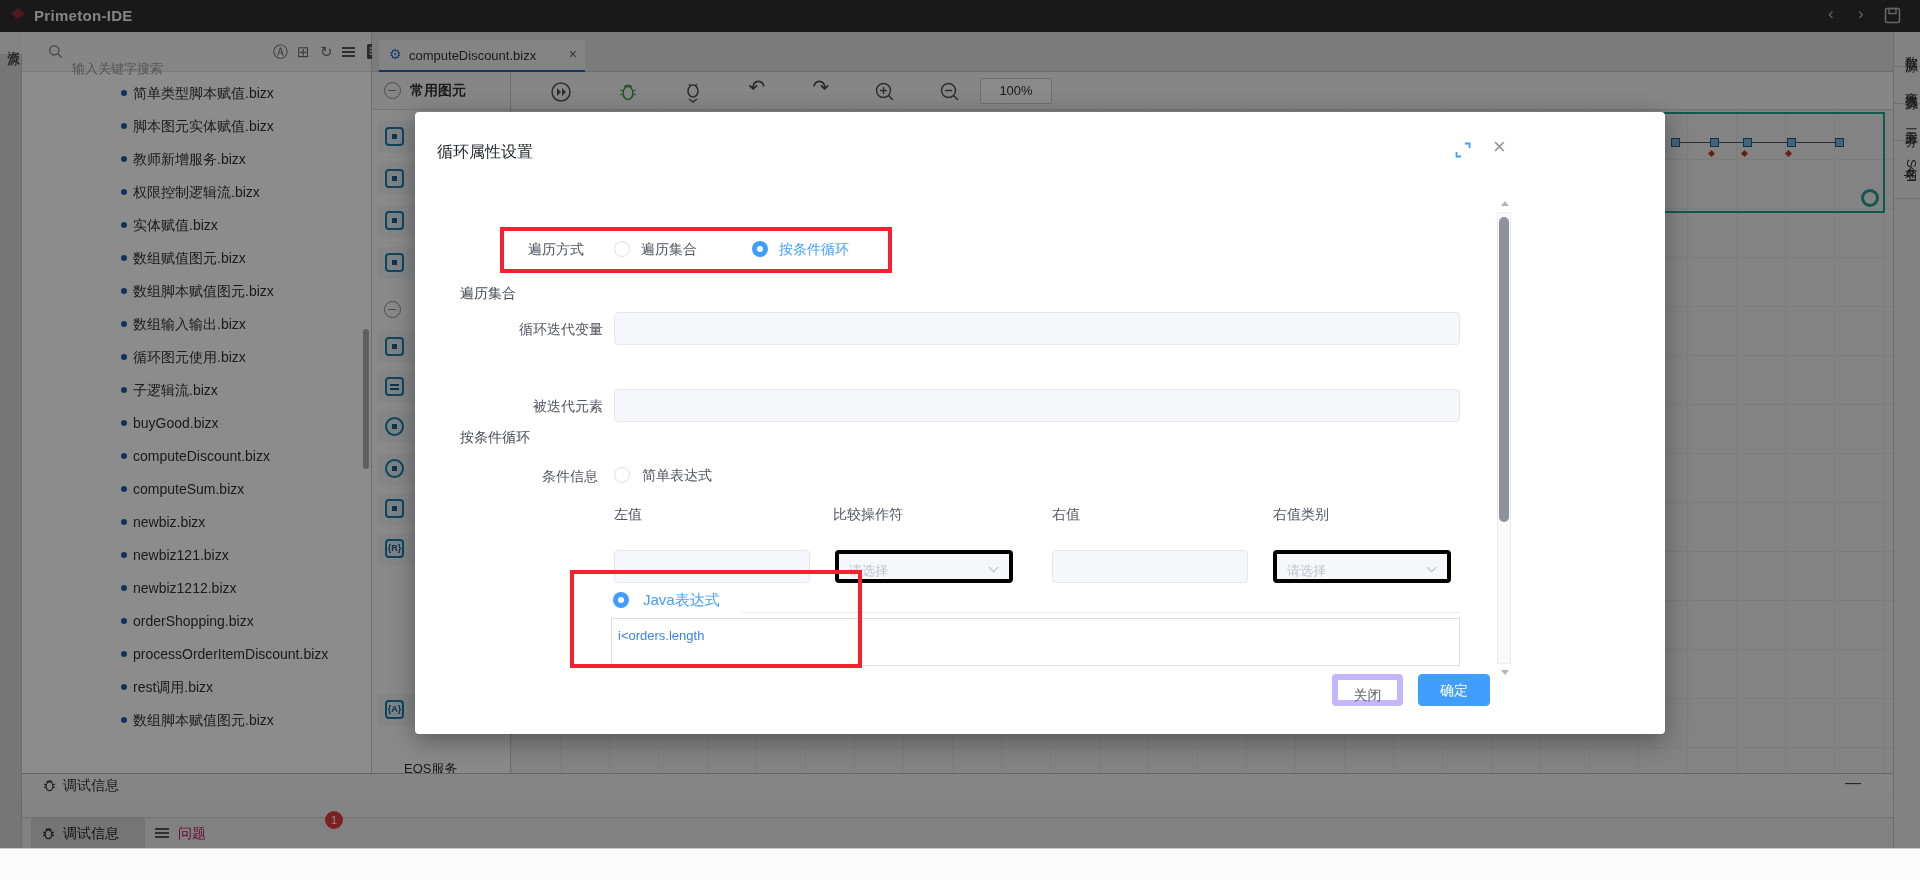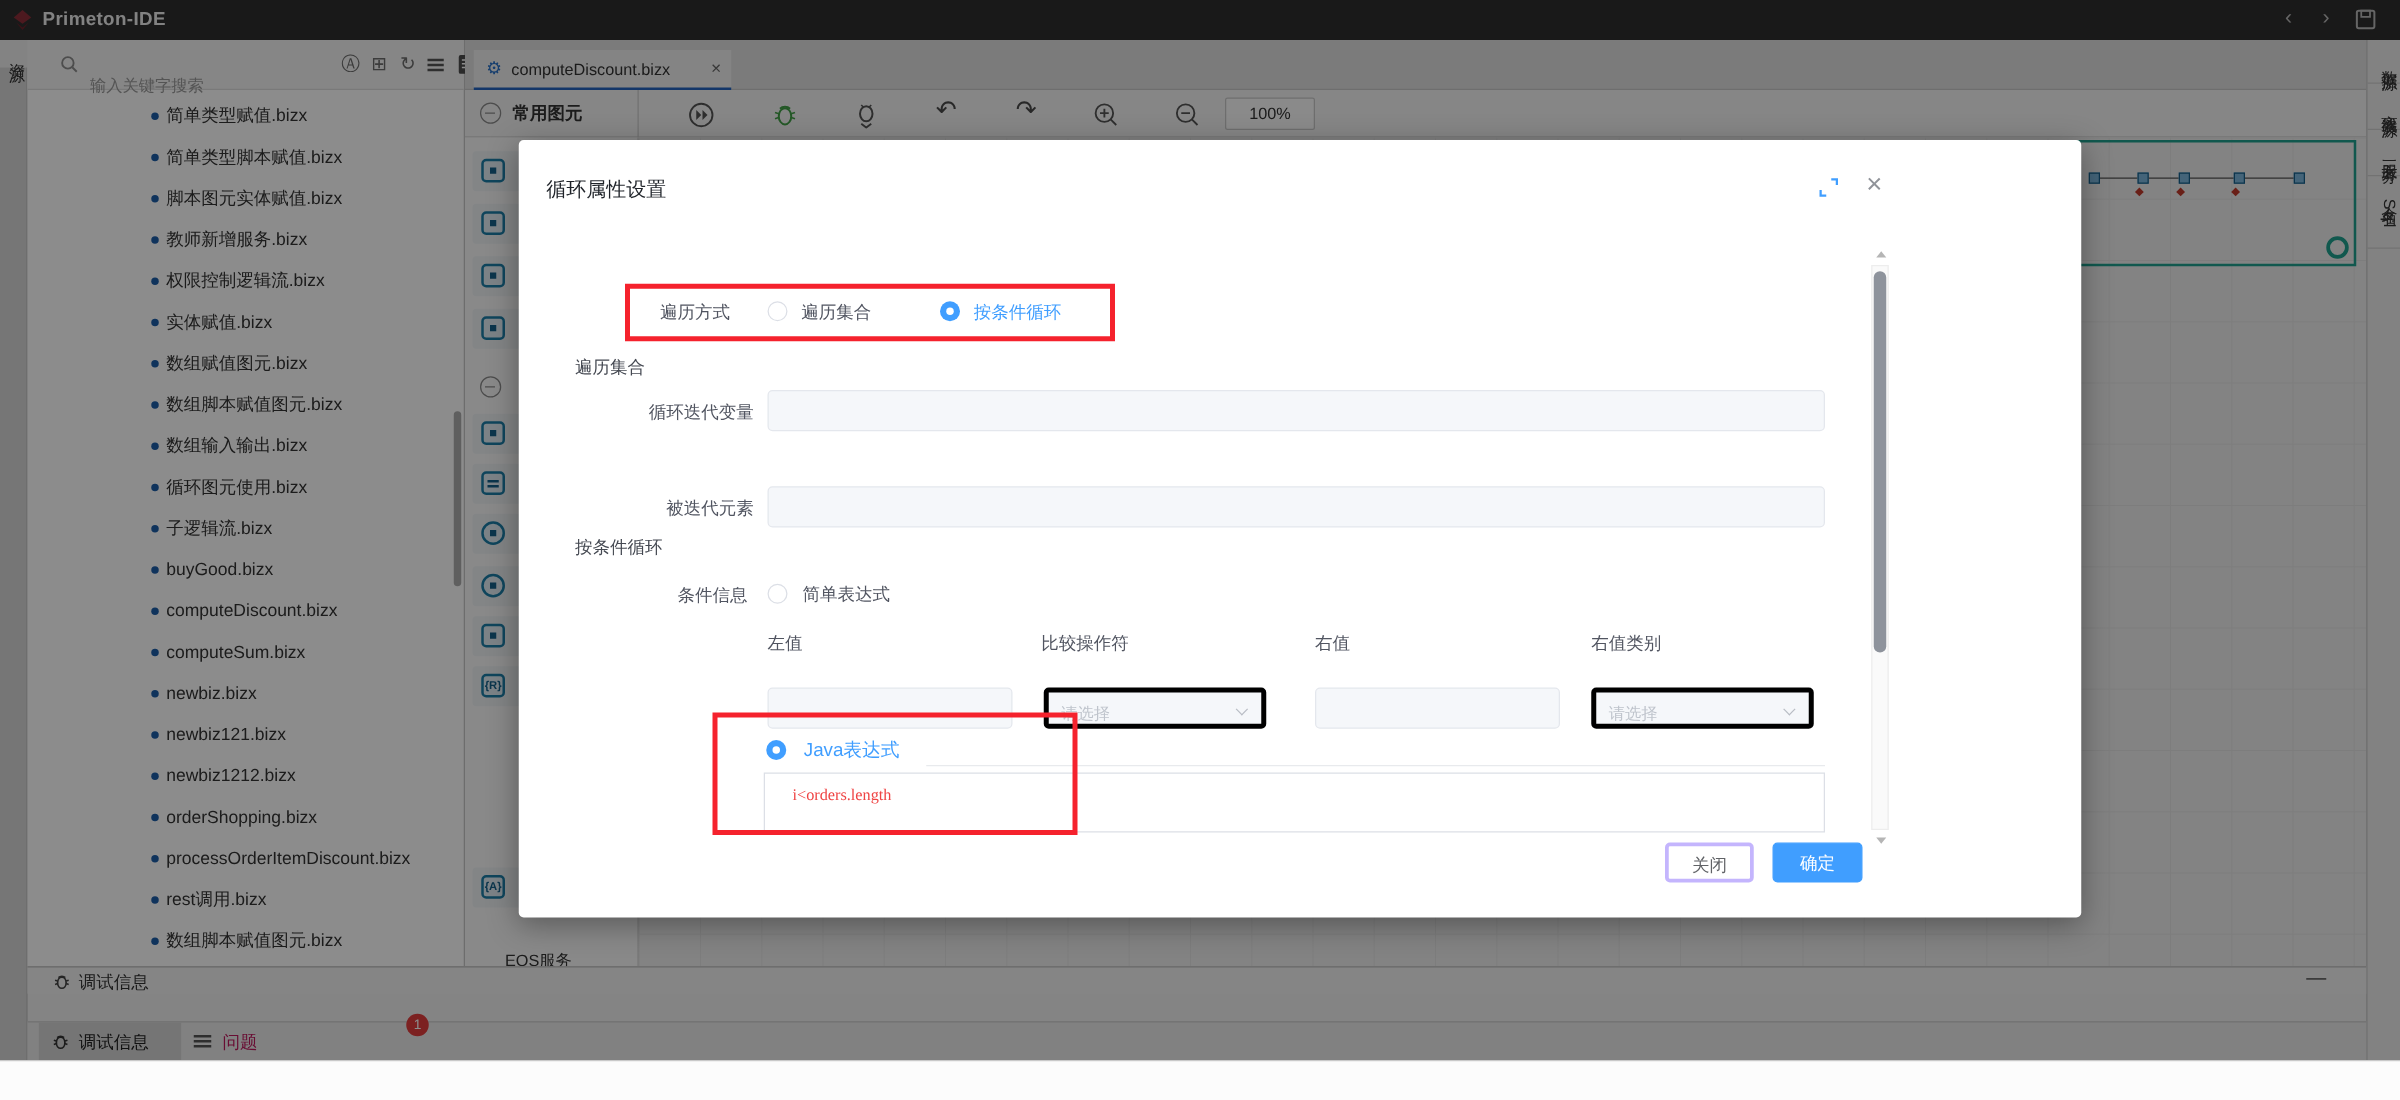--- a/index.html
+++ b/index.html
@@ -95,26 +95,26 @@
   .radio{position:absolute;width:16px;height:16px;border-radius:50%;border:1px solid #dcdfe6;background:#fff;cursor:pointer;}
   .radio.sel{border:none;background:#409eff;}
   .radio.sel::after{content:"";position:absolute;left:5px;top:5px;width:6px;height:6px;border-radius:50%;background:#fff;}
   .ropt{position:absolute;font-size:14px;color:#515561;cursor:pointer;white-space:nowrap;}
   .ropt.blue{color:#409eff;}
   .minput{position:absolute;height:33px;background:#f5f7fa;border:1px solid #e4e7ed;border-radius:4px;font-size:13px;color:#333;padding:0 10px;outline:none;}
   .mselect{position:absolute;height:33px;background:#f5f7fa;border:4px solid #000000;border-radius:4px;cursor:pointer;}
   .mselect .ph{position:absolute;left:10px;top:8px;font-size:13px;color:#bfc4cc;}
   .mselect .caret{position:absolute;right:12px;top:10px;width:7px;height:7px;border-right:1.5px solid #b8bcc4;border-bottom:1.5px solid #b8bcc4;transform:rotate(45deg);}
   #code-box{position:absolute;left:196px;top:506px;width:849px;height:48px;background:#fff;border:1px solid #dcdfe6;}
-  #code-box .code{position:absolute;left:22px;top:9px;font-family:Liberation Serif, serif;font-size:13px;color:#ef4444;}
+  #code-box .code{position:absolute;left:6px;top:9px;font-family:Liberation Sans, sans-serif;font-size:13px;color:#3b82f6;}
   #java-topline{position:absolute;left:326px;top:500px;width:719px;height:1px;background:#e8eaed;}
   #m-scroll{position:absolute;left:1082px;top:100px;width:14px;height:452px;background:#fafafa;border:1px solid #ededed;}
   #m-thumb{position:absolute;left:1px;top:4px;width:10px;height:305px;background:#8e939c;border-radius:5px;}
   .scr-ar{position:absolute;left:3px;width:0;height:0;border-left:4px solid transparent;border-right:4px solid transparent;}
-  #m-btn-close{position:absolute;left:917px;top:562px;width:71px;height:32px;background:#fff;border:3px solid #c4b5fd;border-radius:4px;font-size:14px;color:#606266;text-align:center;line-height:30px;cursor:pointer;}
+  #m-btn-close{position:absolute;left:917px;top:562px;width:71px;height:32px;background:#fff;border:6px solid #c4b5fd;border-radius:4px;font-size:14px;color:#606266;text-align:center;line-height:30px;cursor:pointer;}
   #m-btn-ok{position:absolute;left:1003px;top:562px;width:72px;height:32px;background:#409eff;border:1px solid #409eff;border-radius:4px;font-size:14px;color:#fff;text-align:center;line-height:30px;cursor:pointer;}
   .annot{position:absolute;border:4px solid #f5222d;z-index:60;pointer-events:none;}
   svg{display:block;}
 </style>
 </head>
 <body>
 
 <div id="app">
 
   <div id="titlebar" class="abs">
@@ -149,21 +149,20 @@
           <span class="bars3" style="left:0;top:2px;width:13px"></span>
         </span>
       <svg class="abs" style="left:344px;top:11px" width="16" height="17" viewBox="0 0 16 17">
         <rect x="1" y="1" width="12" height="15" rx="1.5" fill="#4d4d4d"></rect>
           <line x1="3.5" y1="5" x2="10.5" y2="5" stroke="#fff" stroke-width="1.2"></line>
           <line x1="3.5" y1="8" x2="10.5" y2="8" stroke="#fff" stroke-width="1.2"></line>
           <line x1="3.5" y1="11" x2="8" y2="11" stroke="#fff" stroke-width="1.2"></line>
       </svg>
     </div>
     <div id="file-list">
-        <div class="file-row"><span class="dot"></span><span class="fname">简单类型赋值.bizx</span></div>
         <div class="file-row"><span class="dot"></span><span class="fname">简单类型脚本赋值.bizx</span></div>
         <div class="file-row"><span class="dot"></span><span class="fname">脚本图元实体赋值.bizx</span></div>
         <div class="file-row"><span class="dot"></span><span class="fname">教师新增服务.bizx</span></div>
         <div class="file-row"><span class="dot"></span><span class="fname">权限控制逻辑流.bizx</span></div>
         <div class="file-row"><span class="dot"></span><span class="fname">实体赋值.bizx</span></div>
         <div class="file-row"><span class="dot"></span><span class="fname">数组赋值图元.bizx</span></div>
         <div class="file-row"><span class="dot"></span><span class="fname">数组脚本赋值图元.bizx</span></div>
         <div class="file-row"><span class="dot"></span><span class="fname">数组输入输出.bizx</span></div>
         <div class="file-row"><span class="dot"></span><span class="fname">循环图元使用.bizx</span></div>
         <div class="file-row"><span class="dot"></span><span class="fname">子逻辑流.bizx</span></div>

